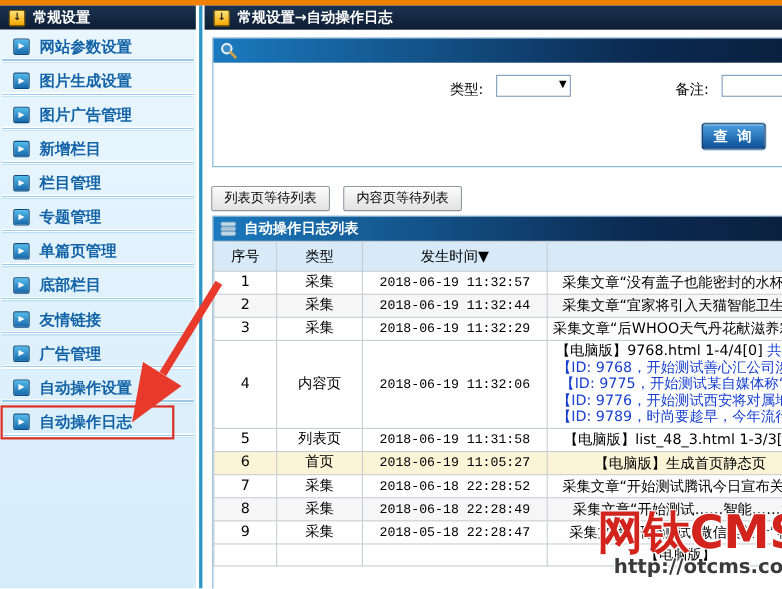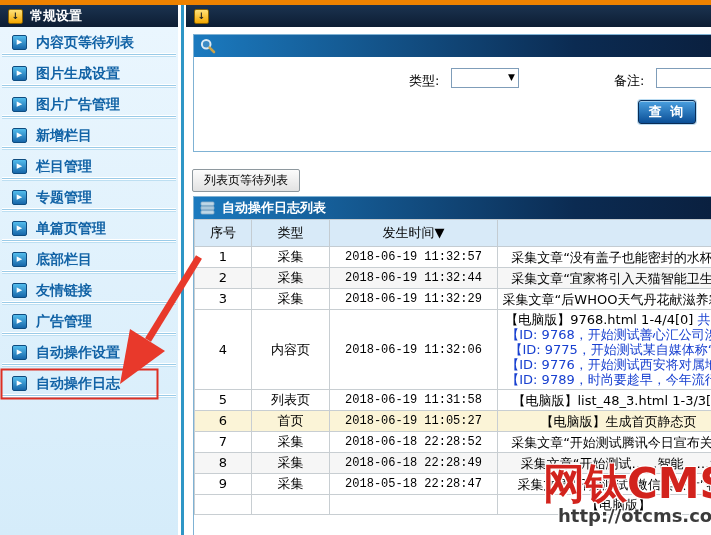--- a/index.html
+++ b/index.html
@@ -57,21 +57,21 @@
   .sel{
     position:absolute;left:257px;top:33px;width:68px;height:20px;
     border:1px solid #7F9DB9;background:#fff;box-sizing:border-box;cursor:pointer;
   }
   .sel-arrow{position:absolute;right:3px;top:3px;font-size:9px;color:#000;}
   .note-input{
     position:absolute;left:462px;top:33px;width:140px;height:20px;
     border:1px solid #7F9DB9;box-sizing:border-box;font-size:12px;padding:0 3px;
   }
   .search-btn{
-    position:absolute;left:444px;top:65px;width:58px;height:24px;
+    position:absolute;left:444px;top:77px;width:58px;height:24px;
     background:linear-gradient(#4AA0E0,#0B4E96);
     border:1px solid #0A2C55;border-radius:3px;
     box-shadow:inset 0 1px 0 rgba(255,255,255,.45),0 0 0 1px #BBDCF2;
     color:#fff;font-weight:bold;font-size:13px;letter-spacing:2px;cursor:pointer;
     font-family:"DejaVu Sans",sans-serif;
   }
   
   .tabs{position:absolute;left:192px;top:169px;display:flex;gap:12px;}
   .tab-btn{
     height:23px;padding:0 11px;font-size:12px;color:#000;cursor:pointer;
@@ -116,27 +116,28 @@
 
 <div class="top-strip"></div>
 
 <div class="hdr sidebar-hdr">
   <span class="yicon">↓</span>
   <span>常规设置</span>
 </div>
 
 <div class="hdr main-hdr">
   <span class="yicon">↓</span>
+  <span>常规设置→自动操作日志</span>
 </div>
 
 <div class="sidebar">
   <div id="side-items">
       <div class="side-item">
         <span class="side-icon">▶</span>
-        <span class="side-label">内容页等待列表</span>
+        <span class="side-label">网站参数设置</span>
       </div>
       <div class="side-item">
         <span class="side-icon">▶</span>
         <span class="side-label">图片生成设置</span>
       </div>
       <div class="side-item">
         <span class="side-icon">▶</span>
         <span class="side-label">图片广告管理</span>
       </div>
       <div class="side-item">
@@ -192,20 +193,21 @@
     <span></span>
     <span class="sel-arrow">▼</span>
   </div>
   <span class="f-lbl lbl-note">备注:</span>
   <input class="note-input" type="text" value="" style="">
   <button class="search-btn">查 询</button>
 </div>
 
 <div class="tabs">
   <button class="tab-btn">列表页等待列表</button>
+  <button class="tab-btn">内容页等待列表</button>
 </div>
 
 <div class="panel table-panel">
   <div class="panel-hdr">
     <svg class="ticon" width="16" height="14" viewBox="0 0 16 14">
       <rect x="1" y="1" width="13" height="3.4" rx="1" fill="#BFD8E8" stroke="#8FB0C8" stroke-width="0.8"></rect>
       <rect x="1" y="5.3" width="13" height="3.4" rx="1" fill="#A9C8DC" stroke="#8FB0C8" stroke-width="0.8"></rect>
       <rect x="1" y="9.6" width="13" height="3.4" rx="1" fill="#BFD8E8" stroke="#8FB0C8" stroke-width="0.8"></rect>
     </svg>
     <span>自动操作日志列表</span>

